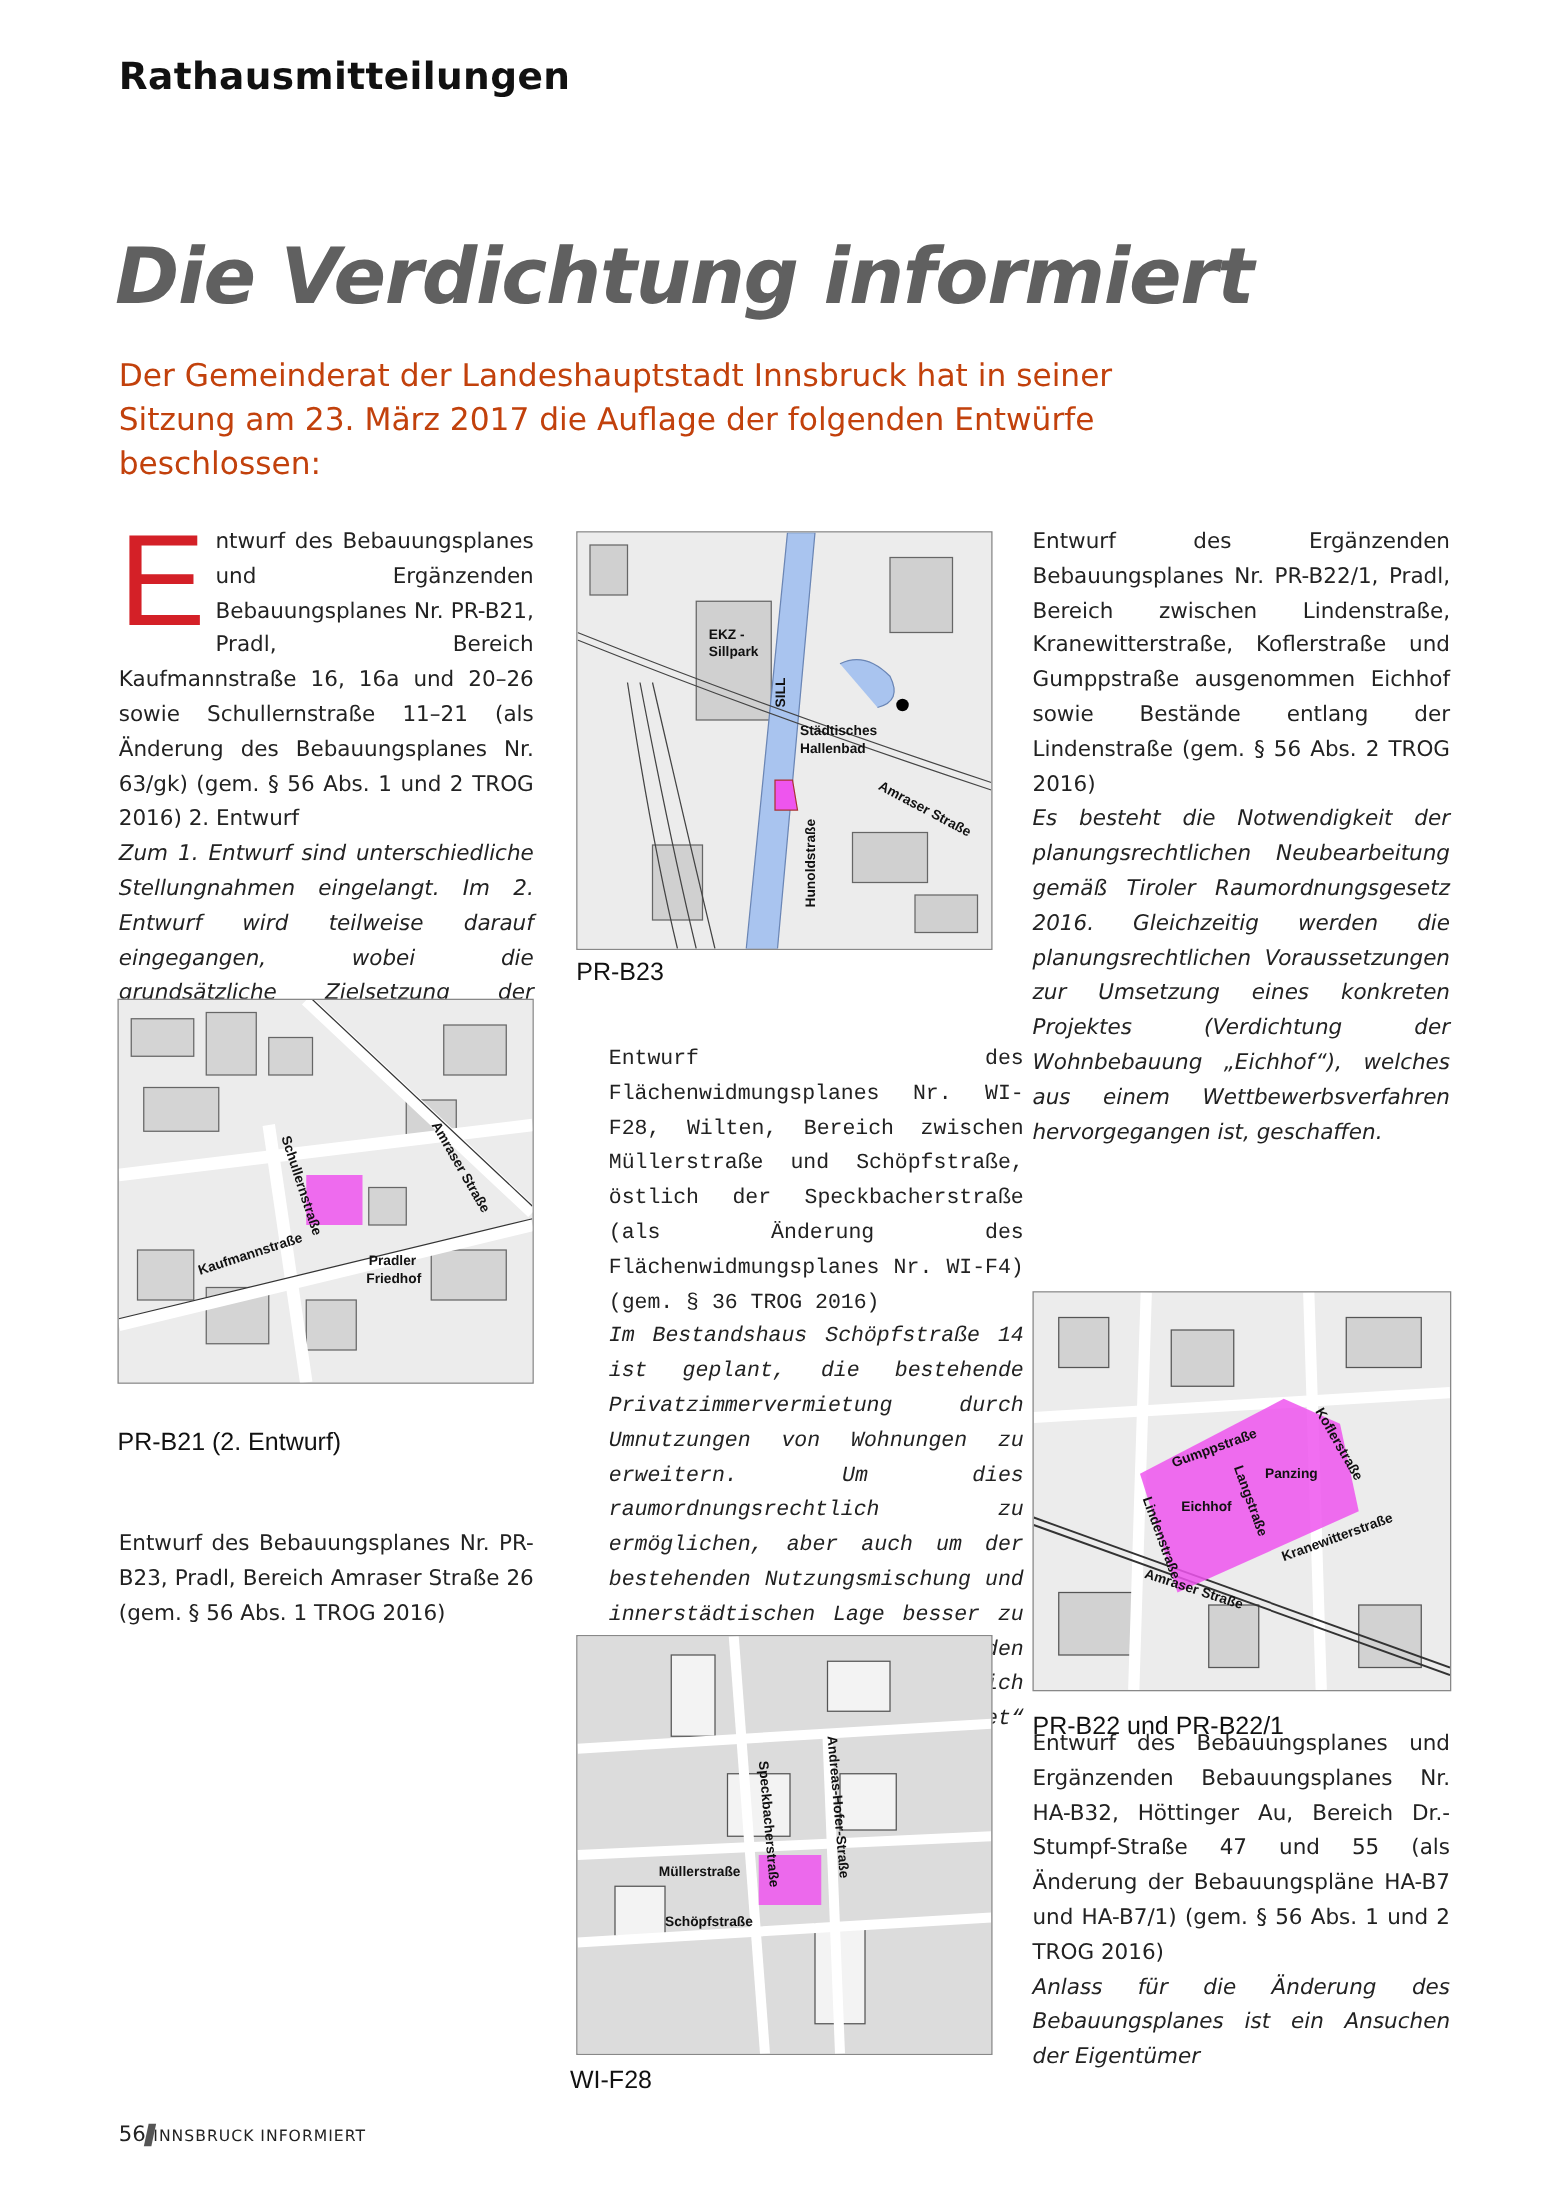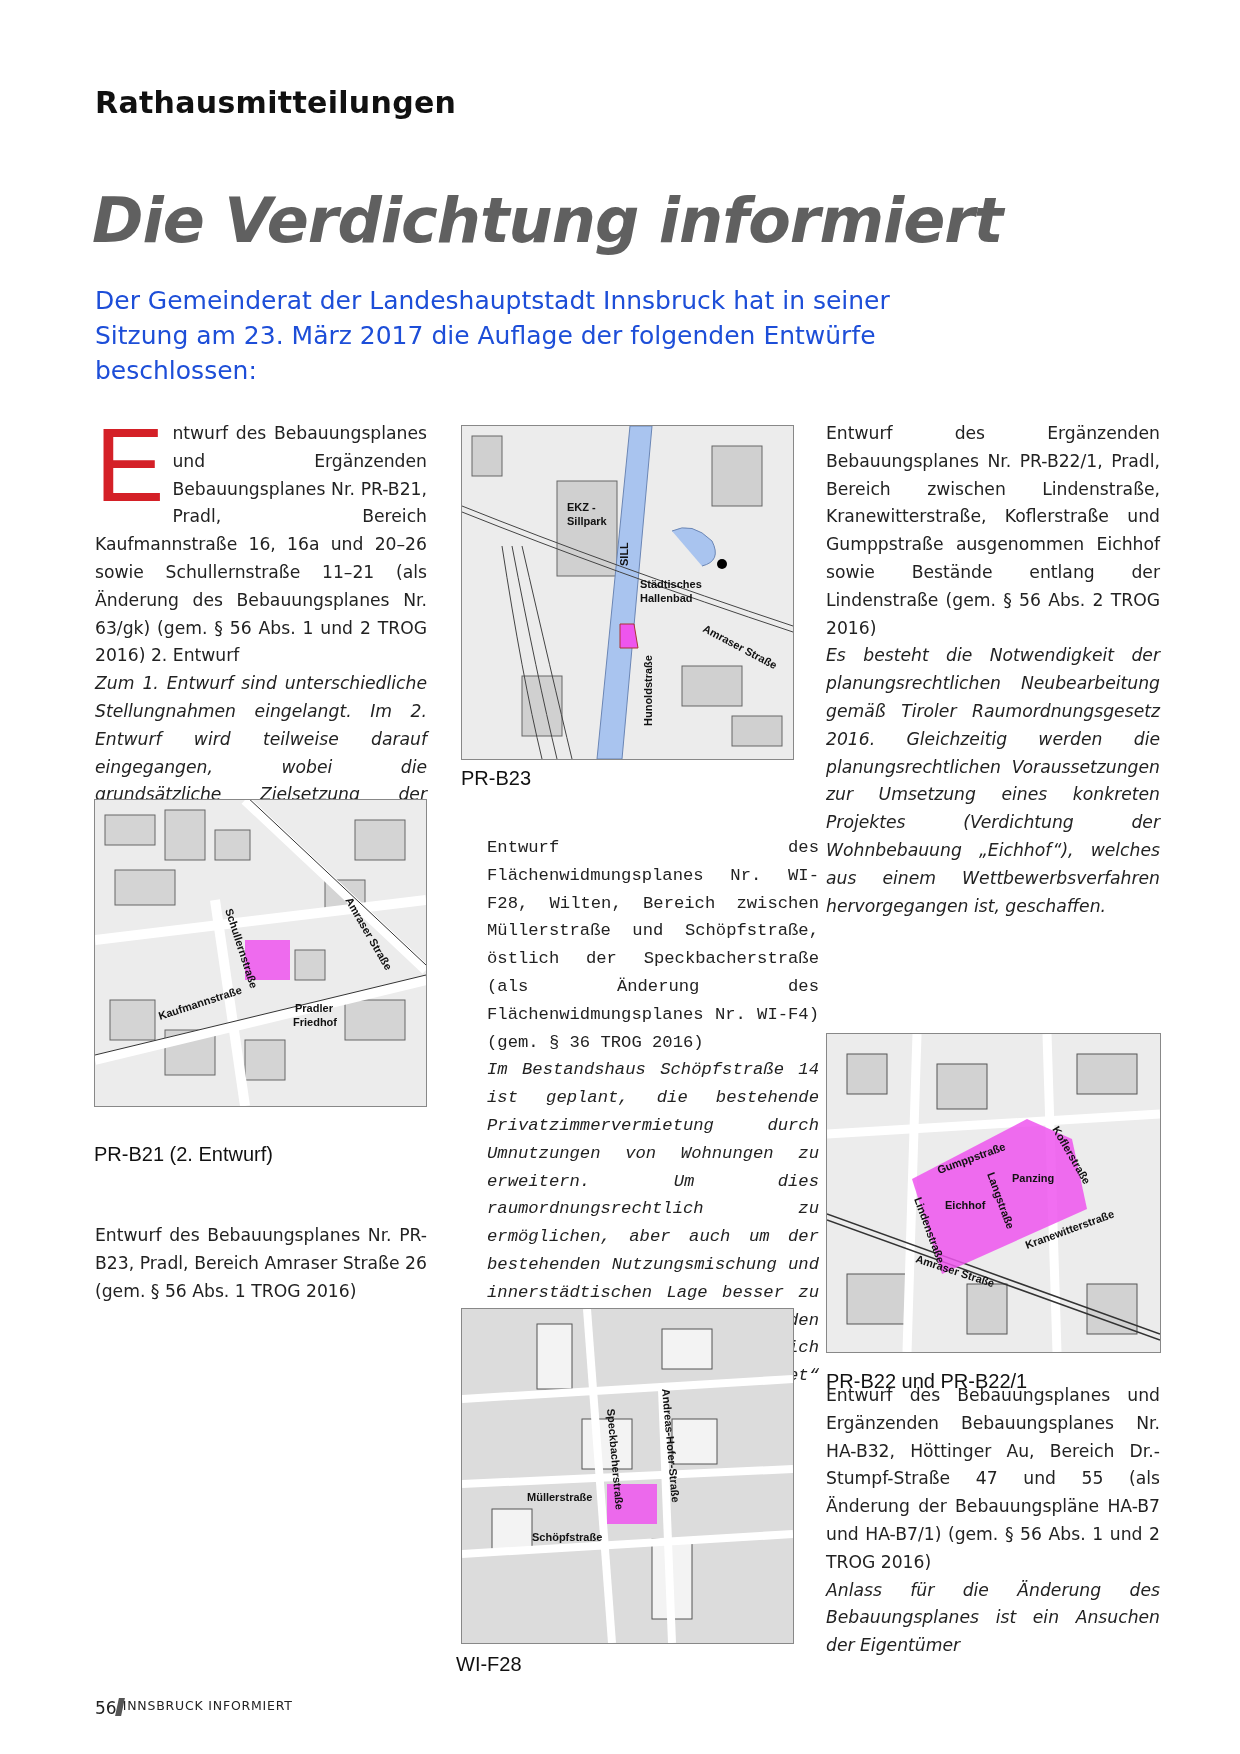--- a/index.html
+++ b/index.html
@@ -1,31 +1,31 @@
 <!DOCTYPE html>
 <html><head>
 <meta charset="utf-8">
 <style>
   html, body { margin:0; padding:0; background:#fff; }
   body { width:1240px; height:1754px; position:relative; overflow:hidden; font-family:"DejaVu Sans", sans-serif; color:#222; }
-  .section-head { position:absolute; left:95px; top:44px; font-size:30px; font-weight:bold; color:#111; letter-spacing:0.3px;margin-top:41px; }
+  .section-head { position:absolute; left:95px; top:44px; font-size:30px; font-weight:bold; color:#111; letter-spacing:0.3px; }
   .title { position:absolute; left:92px; top:184px; font-size:62px; font-weight:bold; font-style:italic; color:#606060; letter-spacing:-1px; }
-  .intro { position:absolute; left:95px; top:283px; width:860px; font-size:25px; line-height:35px; color:#1d4ed8; }
+  .intro { position:absolute; left:95px; top:283px; width:860px; font-size:25px; line-height:35px; color:#c2410c; }
   .col { position:absolute; top:420px; font-size:17.2px; line-height:27.8px; color:#222; text-align:justify; }
   .col p { margin:0; }
   .col .it { font-style:italic; }
   .c1 { left:95px; width:332px; }
   .c2 { left:487px; width:332px;font-family:Liberation Mono, monospace; }
   .c3 { left:826px; width:334px; }
   .dropcap { float:left; font-size:104px; line-height:82px; color:#d42027; margin:4px 8px 0 0; font-family:"Liberation Sans", sans-serif; }
   .map { position:absolute; border:1px solid #888; background:#e9e9e9; overflow:hidden; }
   .map svg { display:block; width:100%; height:100%; }
   .caption { position:absolute; font-family:"Liberation Sans", sans-serif; font-size:20px; color:#111; }
   .maplabel { font-family:"Liberation Sans", sans-serif; font-weight:bold; font-size:11px; fill:#111; }
-  .footer { position:absolute; left:95px; top:1698px; font-size:17px; color:#222; display:flex; align-items:flex-start; gap:0; }
+  .footer { position:absolute; left:95px; top:1698px; font-size:17px; color:#222; display:flex; align-items:center; gap:0; }
   .footer .slash { display:inline-block; width:6px; height:18px; background:#555; transform:skewX(-12deg); }
   .footer .mag { font-size:12.5px; letter-spacing:0.8px; }
 </style>
 </head>
 <body>
 
 <div class="section-head">Rathausmitteilungen</div>
 <div class="title">Die Verdichtung informiert</div>
 <div class="intro">Der Gemeinderat der Landeshauptstadt Innsbruck hat in seiner Sitzung am 23. März 2017 die Auflage der folgenden Entwürfe beschlossen:</div>
 

